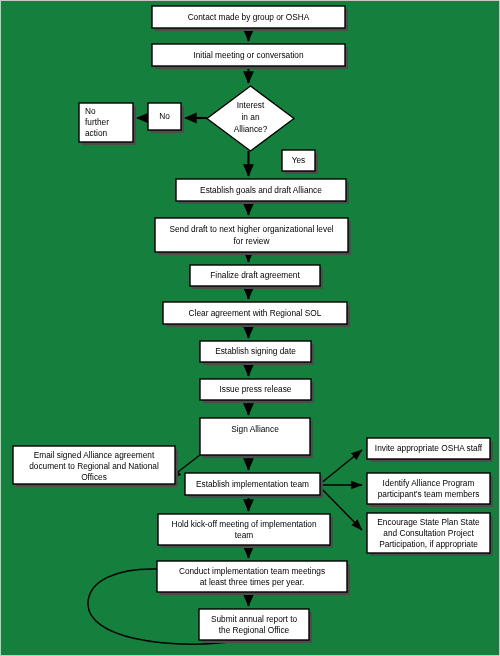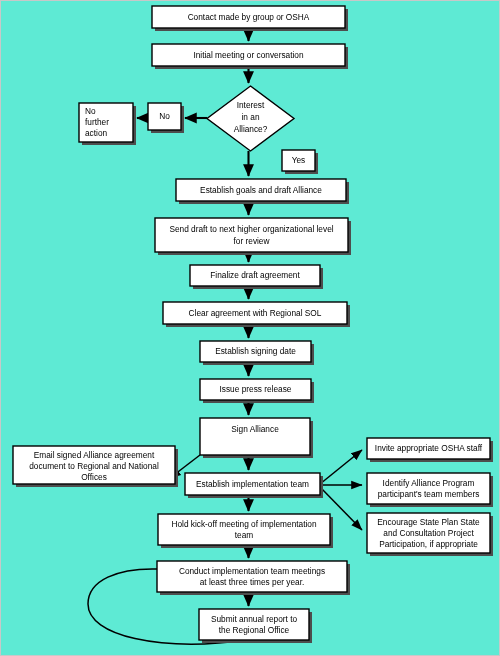--- a/index.html
+++ b/index.html
@@ -7,21 +7,21 @@
     padding: 0;
     background: #ffffff;
   }
   body {
     font-family: "Liberation Sans", sans-serif;
   }
   #flowchart-root {
     position: relative;
     width: 500px;
     height: 656px;
-    background: #5eead4;
+    background: #15803d;
     overflow: hidden;
   }
   #flow-svg {
     position: absolute;
     left: 0;
     top: 0;
     width: 500px;
     height: 656px;
     display: block;
   }

